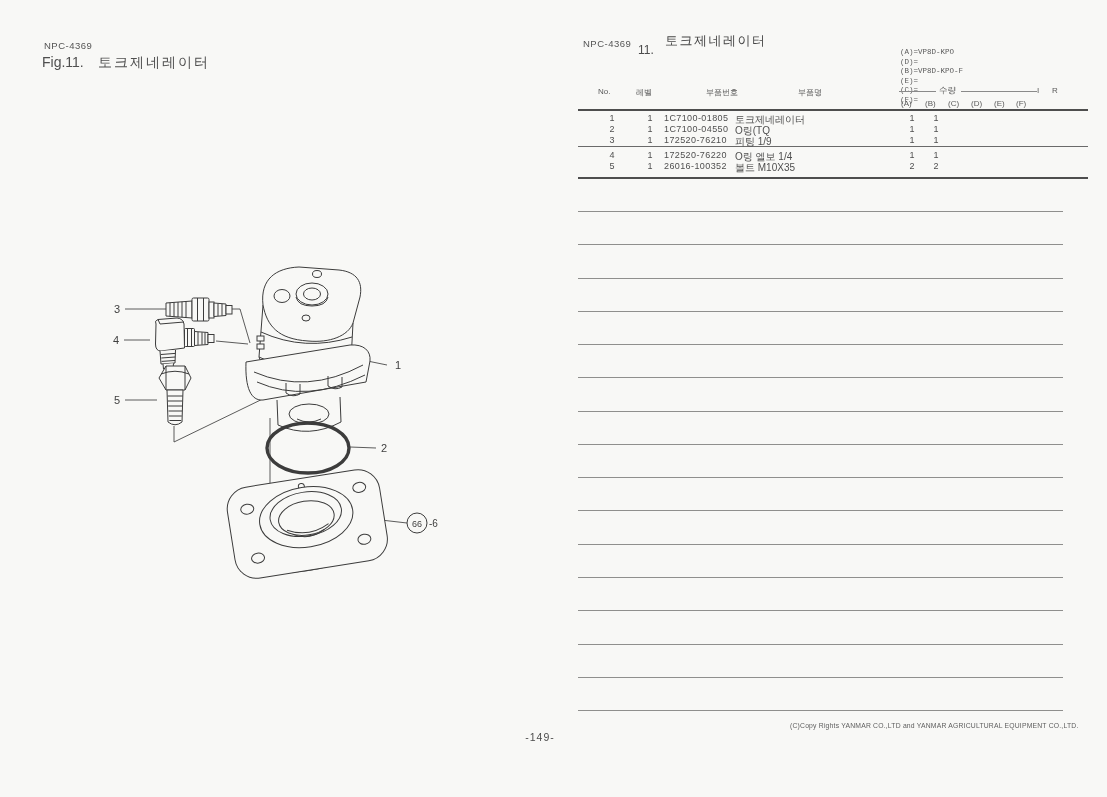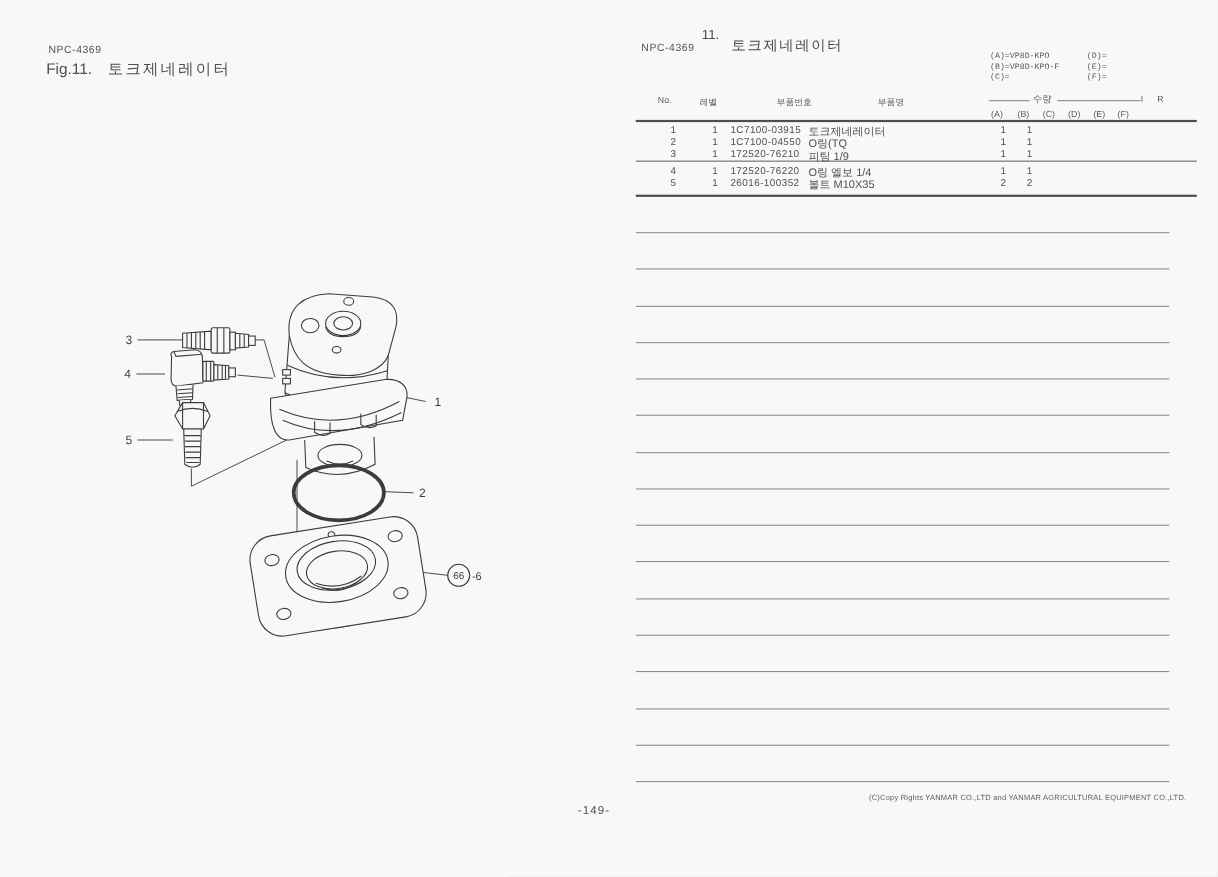--- a/index.html
+++ b/index.html
@@ -9,21 +9,21 @@
     font-family:"Liberation Sans","DejaVu Sans",sans-serif;
     color:#4a4a4a;
   }
   .abs{position:absolute;}
   .doc-code{font-size:9.5px;color:#555;letter-spacing:.5px;}
   .fig-label{font-size:14px;color:#4f4f4f;}
   .fig-title{font-size:14px;color:#4f4f4f;letter-spacing:2px;}
   .sec-no{font-size:12px;color:#4c4c4c;}
   .sec-title{font-size:13px;color:#474747;letter-spacing:1.5px;}
   .legend{font-size:7.5px;line-height:9.5px;color:#5a5a5a;font-family:"Liberation Mono","DejaVu Sans Mono",monospace;}
-  .legend .lrow{display:flex;}
+  .legend .lrow{display:flex;flex-direction:column;}
   .legend .lcell-left{width:88px;}
   .colhead{font-size:8px;color:#5a5a5a;text-align:left;}
   .qtyhead{font-size:8.5px;color:#5a5a5a;}
   .dashline{border-top:1px solid #8a8a8a;height:0;}
   .rule-dark{background:#4e4e4e;height:1.6px;}
   .rule-mid{background:#6a6a6a;height:1.1px;}
   .rule{position:absolute;left:578px;width:485px;height:1px;background:#8f8f8d;}
   .trow{position:absolute;height:12px;font-size:9px;color:#4f4f4f;}
   .c-no{position:absolute;left:600px;width:24px;text-align:center;}
   .c-lv{position:absolute;left:638px;width:24px;text-align:center;}
@@ -138,21 +138,21 @@
         <text x="13" y="89">4</text>
         <text x="14" y="149">5</text>
         <circle cx="317" cy="268" r="10" fill="none" stroke="#3c3c3c"></circle>
         <text x="317" y="271.5" font-size="9" text-anchor="middle">66</text>
         <text x="329" y="272" font-size="10">-6</text>
       </g>
     </g>
   </svg>
 
   <div class="abs doc-code" style="left:583px;top:38px;">NPC-4369</div>
-  <div class="abs sec-no" style="left:638px;top:24px;">11.</div>
+  <div class="abs sec-no" style="left:638px;top:43px;">11.</div>
   <div class="abs sec-title" style="left:665px;top:32px;">토크제네레이터</div>
 
   <div class="abs legend" style="left:900px;top:48px;">
     <div class="lrow">
       <span class="lcell-left">(A)=VP8D-KPO</span>
       <span>(D)=</span>
     </div>
     <div class="lrow">
       <span class="lcell-left">(B)=VP8D-KPO-F</span>
       <span>(E)=</span>
@@ -180,21 +180,21 @@
   <div class="abs colhead" style="left:994px;top:99px;width:22px;">(E)</div>
   <div class="abs colhead" style="left:1016px;top:99px;width:22px;">(F)</div>
 
   <div class="abs rule-dark" style="left:578px;top:109px;width:510px;"></div>
   <div class="abs rule-mid" style="left:578px;top:146px;width:510px;"></div>
   <div class="abs rule-dark" style="left:578px;top:177px;width:510px;"></div>
 
   <div class="trow" style="top:113px;">
     <span class="c-no">1</span>
     <span class="c-lv">1</span>
-    <span class="c-pn">1C7100-03915</span>
+    <span class="c-pn">1C7100-01805</span>
     <span class="c-nm">토크제네레이터</span>
     <span class="c-qa">1</span>
     <span class="c-qb">1</span>
   </div>
   <div class="trow" style="top:124px;">
     <span class="c-no">2</span>
     <span class="c-lv">1</span>
     <span class="c-pn">1C7100-04550</span>
     <span class="c-nm">O링(TQ</span>
     <span class="c-qa">1</span>

